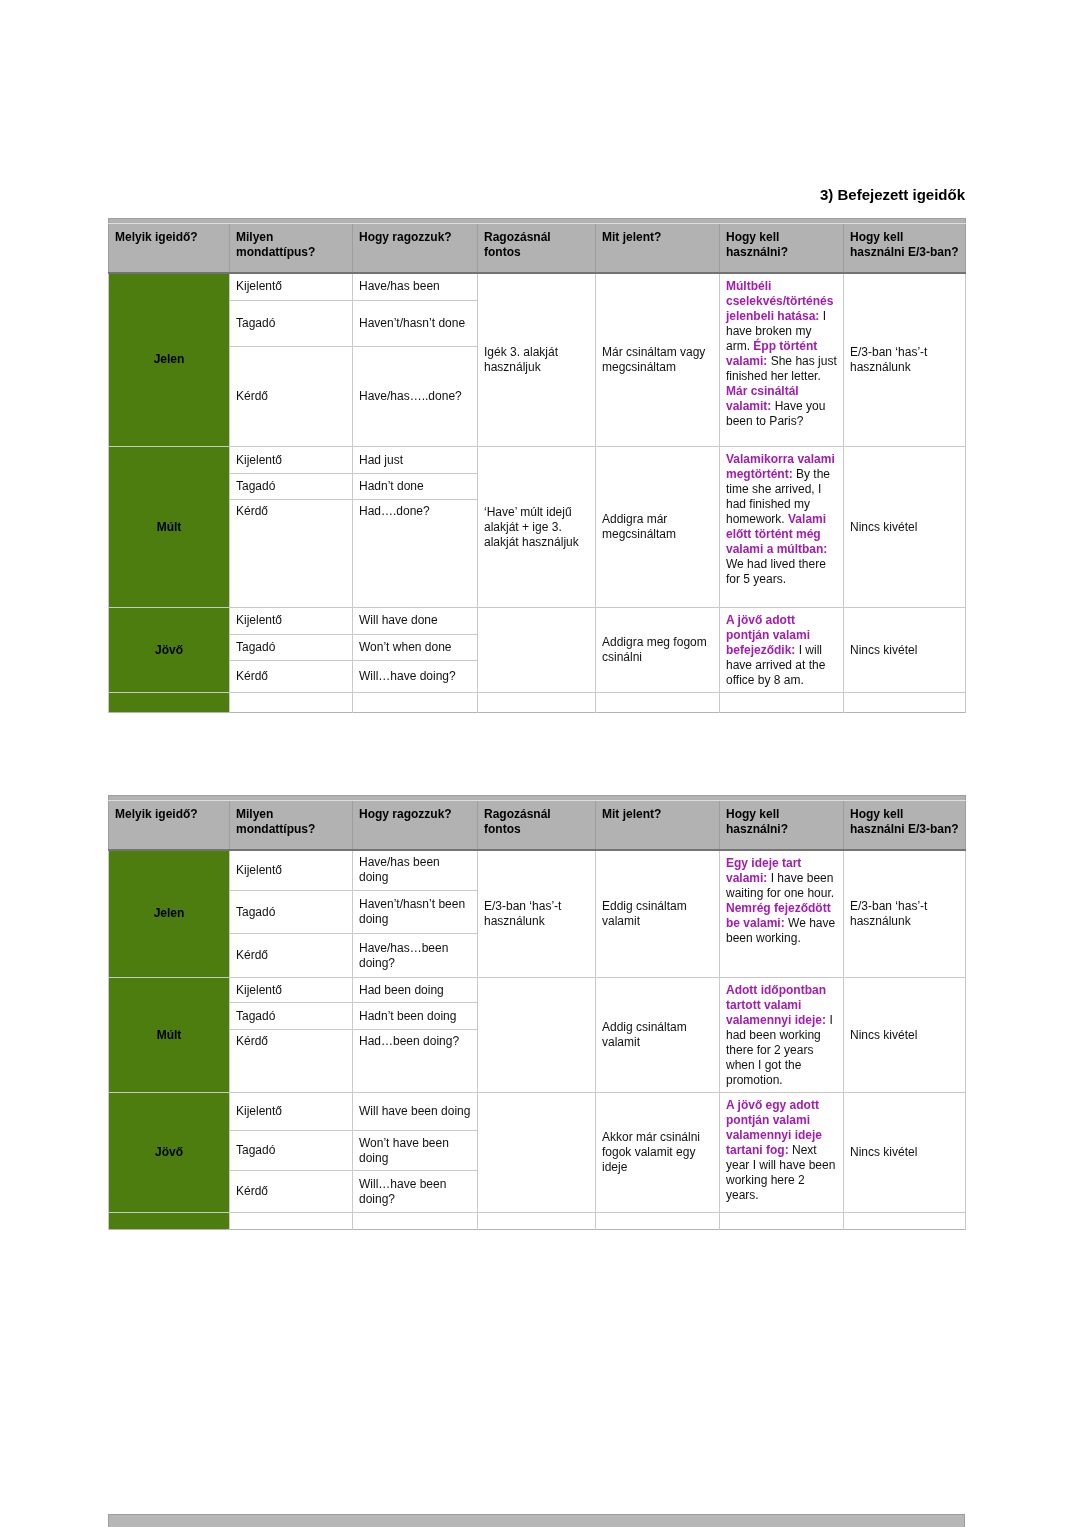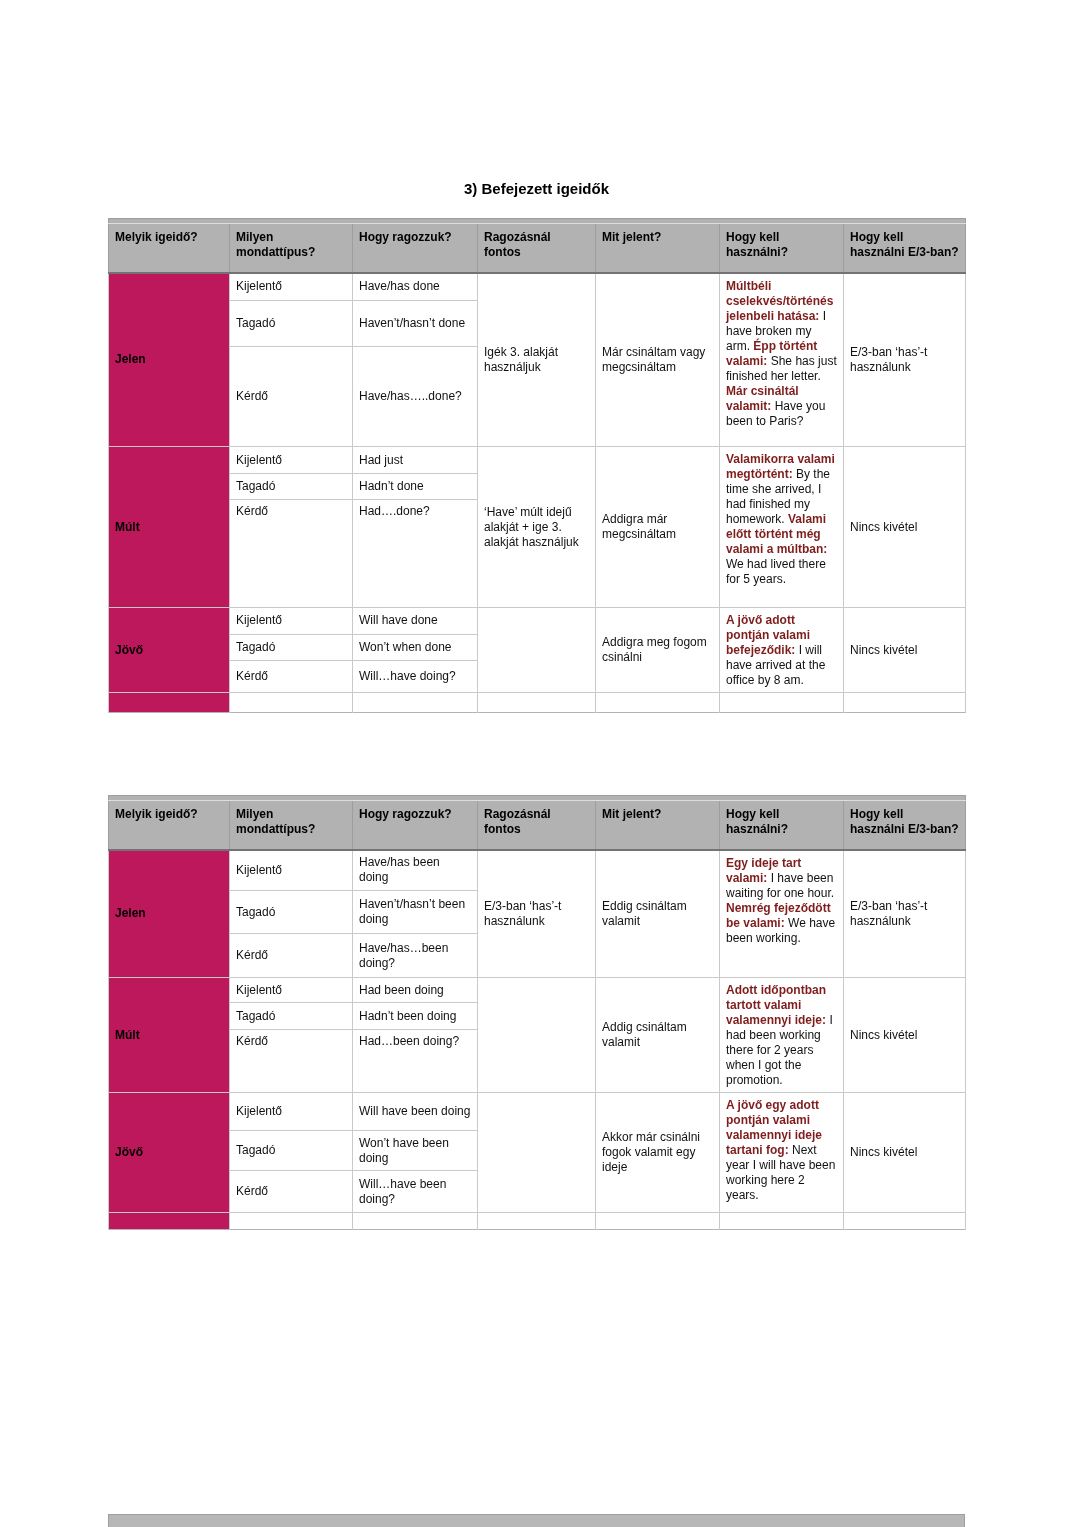--- a/index.html
+++ b/index.html
@@ -7,21 +7,21 @@
   body {
     width: 1080px; height: 1527px; position: relative;
     background: #ffffff; overflow: hidden;
     font-family: "Liberation Sans", sans-serif;
     color: #111; font-size: 12px; line-height: 1.25;
   }
   .table-title {
     position: absolute; left: 108px; width: 857px;
     text-align: center; font-weight: bold; font-size: 15px; color: #000;
   }
-  #title1 { top: 180px; }
+  #title1 { top: 186px; text-align: right; }
   #title2 { top: 798px; }
   table.grammar {
     position: absolute; left: 108px; width: 857px;
     border-collapse: collapse; table-layout: fixed;
     border: 1px solid #b3b3b3;
     padding-left: 44px;
   }
   #table1 { top: 218px; }
   #table2 { top: 795px; }
   th, td { padding: 4px 6px; vertical-align: middle; word-wrap: break-word; }
@@ -29,25 +29,25 @@
     background: #b2b2b2; text-align: left; vertical-align: top;
     font-weight: bold; font-size: 12px; color: #000;
     border: 1px solid #9e9e9e; border-bottom: 2px solid #737373;
     padding-top: 6px;
   }
   tr.hstrip th {
     height: 5px; padding: 0; border-bottom: 1px solid #dddddd;
   }
   td { border: 1px solid #c9c9c9; }
   td.tense {
-    background: #be185d; font-weight: bold; color: #000;
+    background: #4d7c0f; font-weight: bold; text-align: center; color: #000;
   }
   td.top { vertical-align: top; }
   td.usage { vertical-align: top; padding-top: 5px; }
-  td.usage b { color: #7f1d1d; }
+  td.usage b { color: #a21caf; }
   tr.partial td { border-bottom: none; }
   #bottom-strip {
     position: absolute; left: 108px; top: 1514px; width: 857px; height: 13px;
     background: #b7b7b7; border: 1px solid #9e9e9e; border-bottom: none;
   }
 </style>
 </head>
 <body>
 
 <div class="table-title" id="title1">3) Befejezett igeidők</div>
@@ -72,21 +72,21 @@
     <th>Hogy ragozzuk?</th>
     <th>Ragozásnál fontos</th>
     <th>Mit jelent?</th>
     <th>Hogy kell használni?</th>
     <th>Hogy kell használni E/3-ban?</th>
   </tr>
 
   <tr style="height:28px">
     <td class="tense" rowspan="3">Jelen</td>
     <td>Kijelentő</td>
-    <td>Have/has done</td>
+    <td>Have/has been</td>
     <td rowspan="3">Igék 3. alakját használjuk</td>
     <td rowspan="3">Már csináltam vagy megcsináltam</td>
     <td class="usage" rowspan="3"><b>Múltbéli cselekvés/történés jelenbeli hatása:</b><span> I have broken my arm. </span><b>Épp történt valami:</b><span> She has just finished her letter. </span><b>Már csináltál valamit:</b><span> Have you been to Paris?</span></td>
     <td rowspan="3">E/3-ban ‘has’-t használunk</td>
   </tr>
   <tr style="height:46px">
     <td>Tagadó</td>
     <td>Haven’t/hasn’t done</td>
   </tr>
   <tr style="height:100px">

